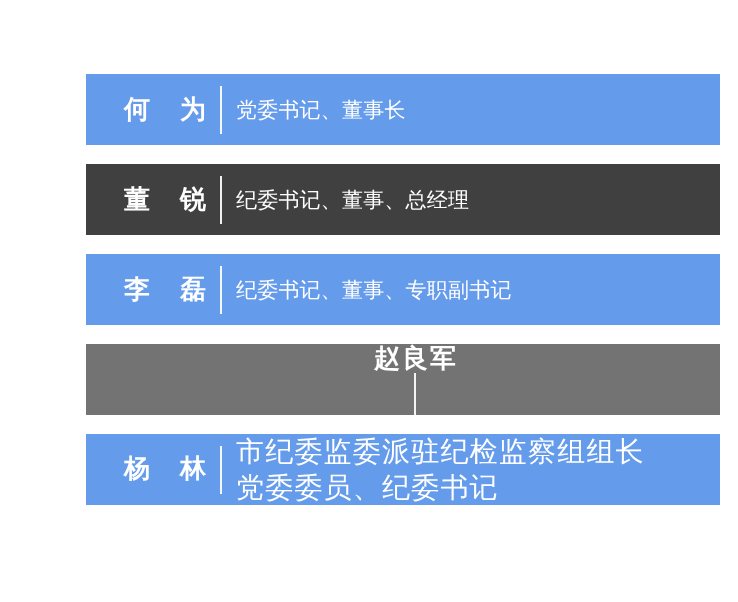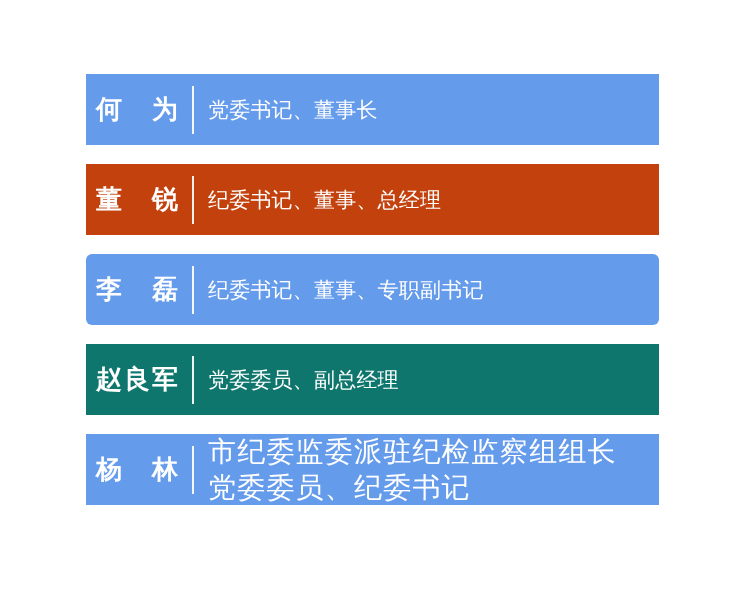--- a/index.html
+++ b/index.html
@@ -17,24 +17,24 @@
     position: absolute;
     left: 86px;
     top: 74px;
     width: 591px;
   }
   .roster-row {
     position: relative;
     display: flex;
     align-items: center;
     box-sizing: border-box;
-    width: 573px;
+    width: 634px;
     height: 71px;
     margin-bottom: 19px;
-    padding-left: 10px;
+    padding-left: 38px;
     background: #659beb;
   }
   .roster-row:last-child {
     margin-bottom: 0;
   }
   .person-name {
     flex: 0 0 auto;
     box-sizing: border-box;
     width: 96px;
     padding-right: 14px;
@@ -75,38 +75,38 @@
 <body style="background: rgb(255, 255, 255);">
 
 <div id="roster">
 
   <div class="roster-row" style="background: rgb(101, 155, 235);">
     <div class="person-name">何 为</div>
     <div class="name-divider"></div>
     <div class="person-title">党委书记、董事长</div>
   </div>
 
-  <div class="roster-row" style="background: #c2410c;">
+  <div class="roster-row" style="background: #404040;">
     <div class="person-name">董 锐</div>
     <div class="name-divider"></div>
     <div class="person-title">纪委书记、董事、总经理</div>
   </div>
 
-  <div class="roster-row" style="background: rgb(101, 155, 235); border-radius: 6px;">
+  <div class="roster-row" style="background: rgb(101, 155, 235);">
     <div class="person-name">李 磊</div>
     <div class="name-divider"></div>
     <div class="person-title">纪委书记、董事、专职副书记</div>
   </div>
 
-  <div class="roster-row" style="background: #0f766e;">
+  <div class="roster-row" style="background: #737373; flex-direction: column;">
     <div class="person-name">赵良军</div>
     <div class="name-divider"></div>
     <div class="person-title">党委委员、副总经理</div>
   </div>
 
-  <div class="roster-row two-line" style="background: rgb(101, 155, 235);">
+  <div class="roster-row two-line" style="background: rgb(101, 155, 235); font-family: Liberation Serif, serif;">
     <div class="person-name">杨 林</div>
     <div class="name-divider"></div>
     <div class="person-title">市纪委监委派驻纪检监察组组长
 党委委员、纪委书记</div>
   </div>
 
 </div>
 
 </body></html>

